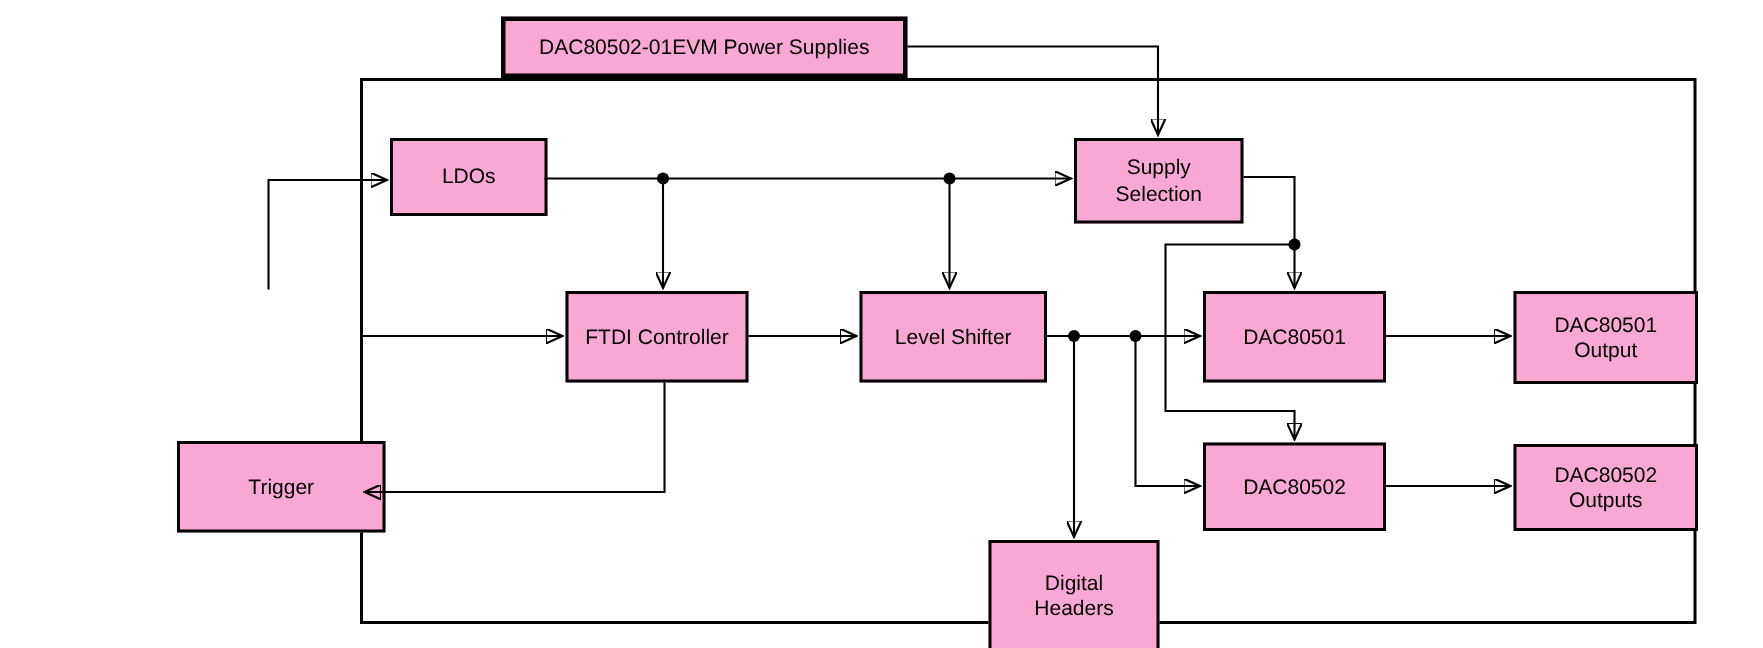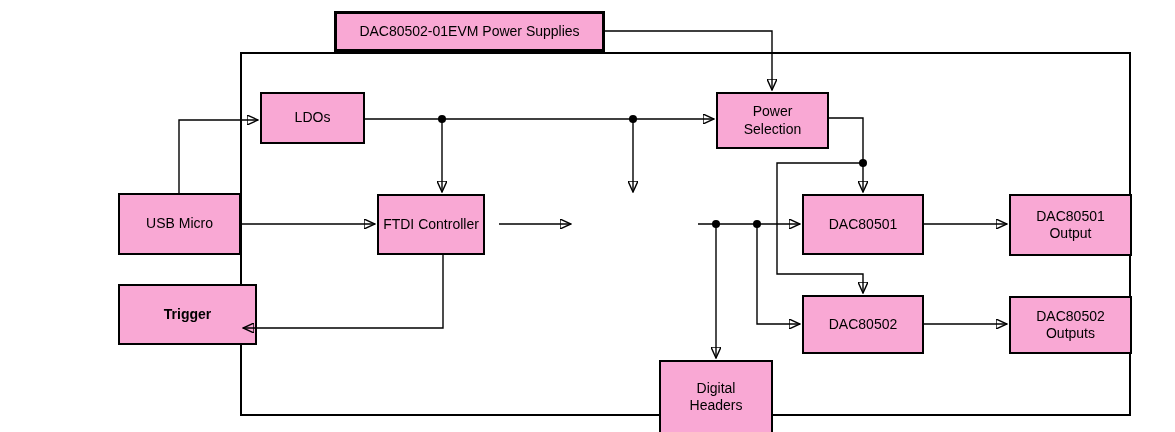--- a/index.html
+++ b/index.html
@@ -55,22 +55,22 @@
     fill: none;
     stroke: #000000;
     stroke-width: 1.4;
   }
   .wires circle { fill: #000000; stroke: none; }
 
   
   #n-power   { left: 334px; top: 11px;  width: 271px; height: 41px; }
   #n-ldos    { left: 260px; top: 92px;  width: 105px; height: 52px; }
   #n-usb     { left: 118px; top: 193px; width: 123px; height: 62px; }
-  #n-trigger { left: 118px; top: 284px; width: 139px; height: 61px; font-weight: bold; }
-  #n-ftdi    { left: 377px; top: 194px; width: 108px; height: 61px; }
+  #n-trigger { left: 118px; top: 294px; width: 139px; height: 61px; }
+  #n-ftdi    { left: 377px; top: 194px; width: 122px; height: 61px; }
   #n-level   { left: 573px; top: 194px; width: 125px; height: 61px; }
   #n-supply  { left: 716px; top: 92px;  width: 113px; height: 57px; }
   #n-dac1    { left: 802px; top: 194px; width: 122px; height: 61px; }
   #n-dac2    { left: 802px; top: 295px; width: 122px; height: 59px; }
   #n-out1    { left: 1009px; top: 194px; width: 123px; height: 62px; }
   #n-out2    { left: 1009px; top: 296px; width: 123px; height: 58px; }
   #n-headers { left: 659px; top: 360px; width: 114px; height: 74px; }
 </style>
 </head>
 <body>
@@ -124,35 +124,35 @@
   </svg>
 
   <div class="node title-box" id="n-power">
     <span class="label">DAC80502-01EVM Power Supplies</span>
   </div>
 
   <div class="node" id="n-ldos">
     <span class="label">LDOs</span>
   </div>
 
-  <div class="node" id="n-usb">
-    <span class="label">USB Micro</span>
-  </div>
 
   <div class="node" id="n-trigger">
     <span class="label">Trigger</span>
   </div>
 
   <div class="node" id="n-ftdi">
     <span class="label">FTDI Controller</span>
   </div>
 
+  <div class="node" id="n-level">
+    <span class="label">Level Shifter</span>
+  </div>
 
   <div class="node" id="n-supply">
-    <span class="label">Power
+    <span class="label">Supply
 Selection</span>
   </div>
 
   <div class="node" id="n-dac1">
     <span class="label">DAC80501</span>
   </div>
 
   <div class="node" id="n-dac2">
     <span class="label">DAC80502</span>
   </div>

